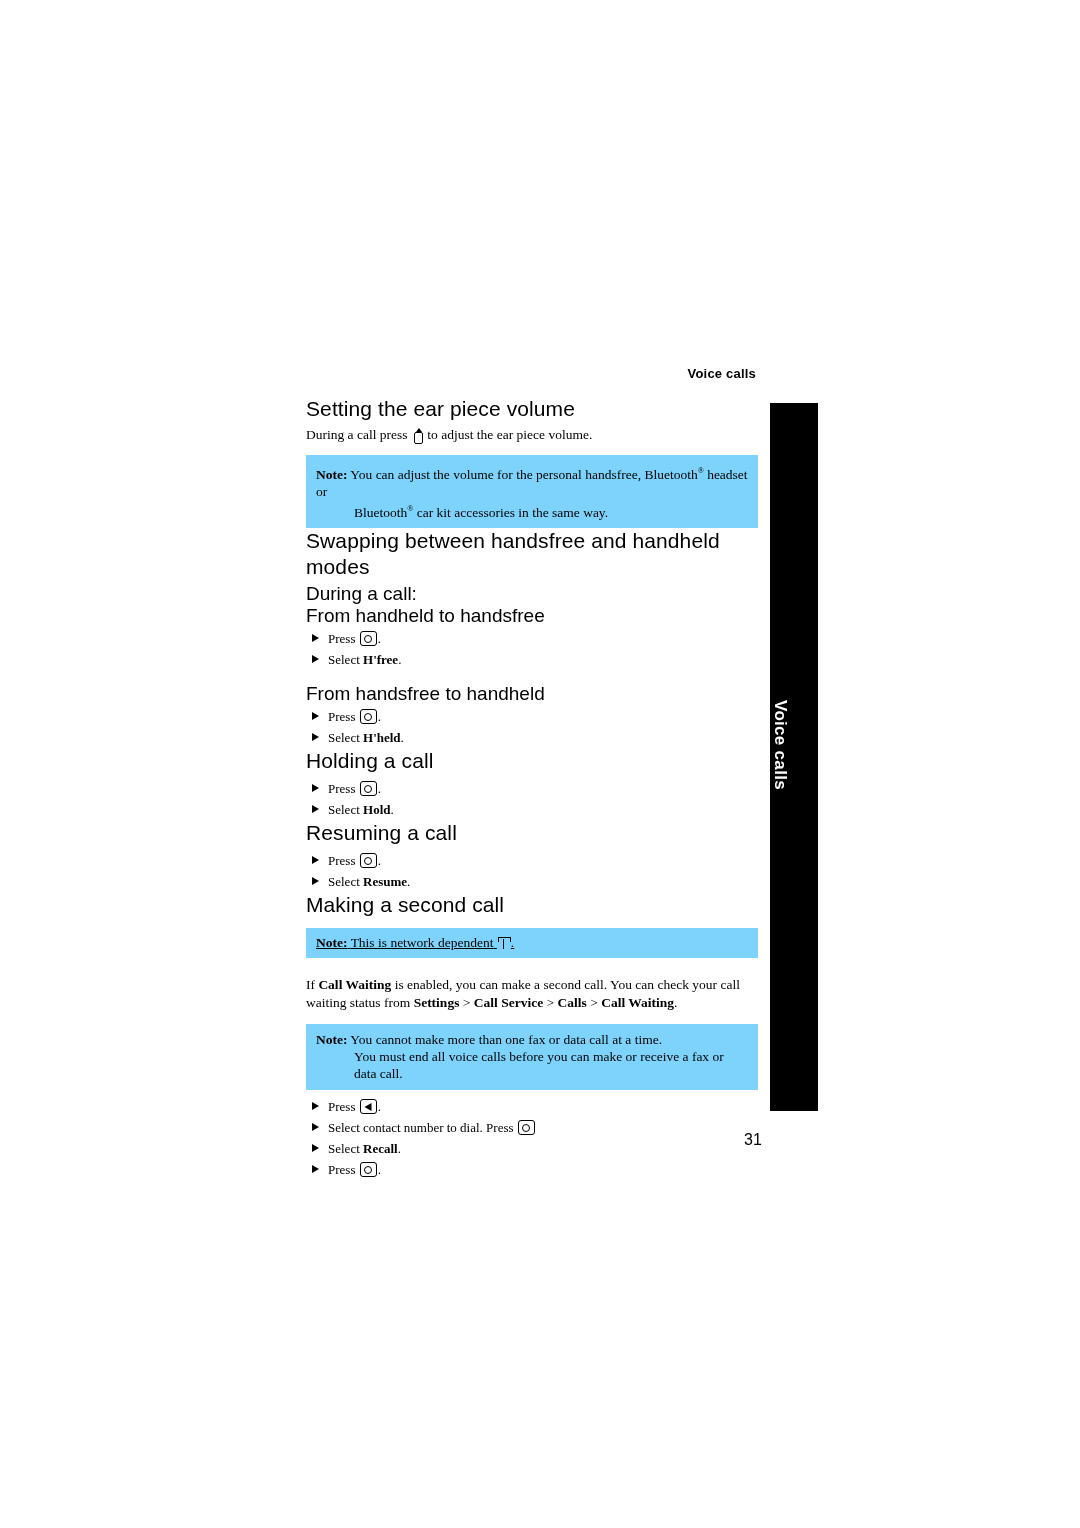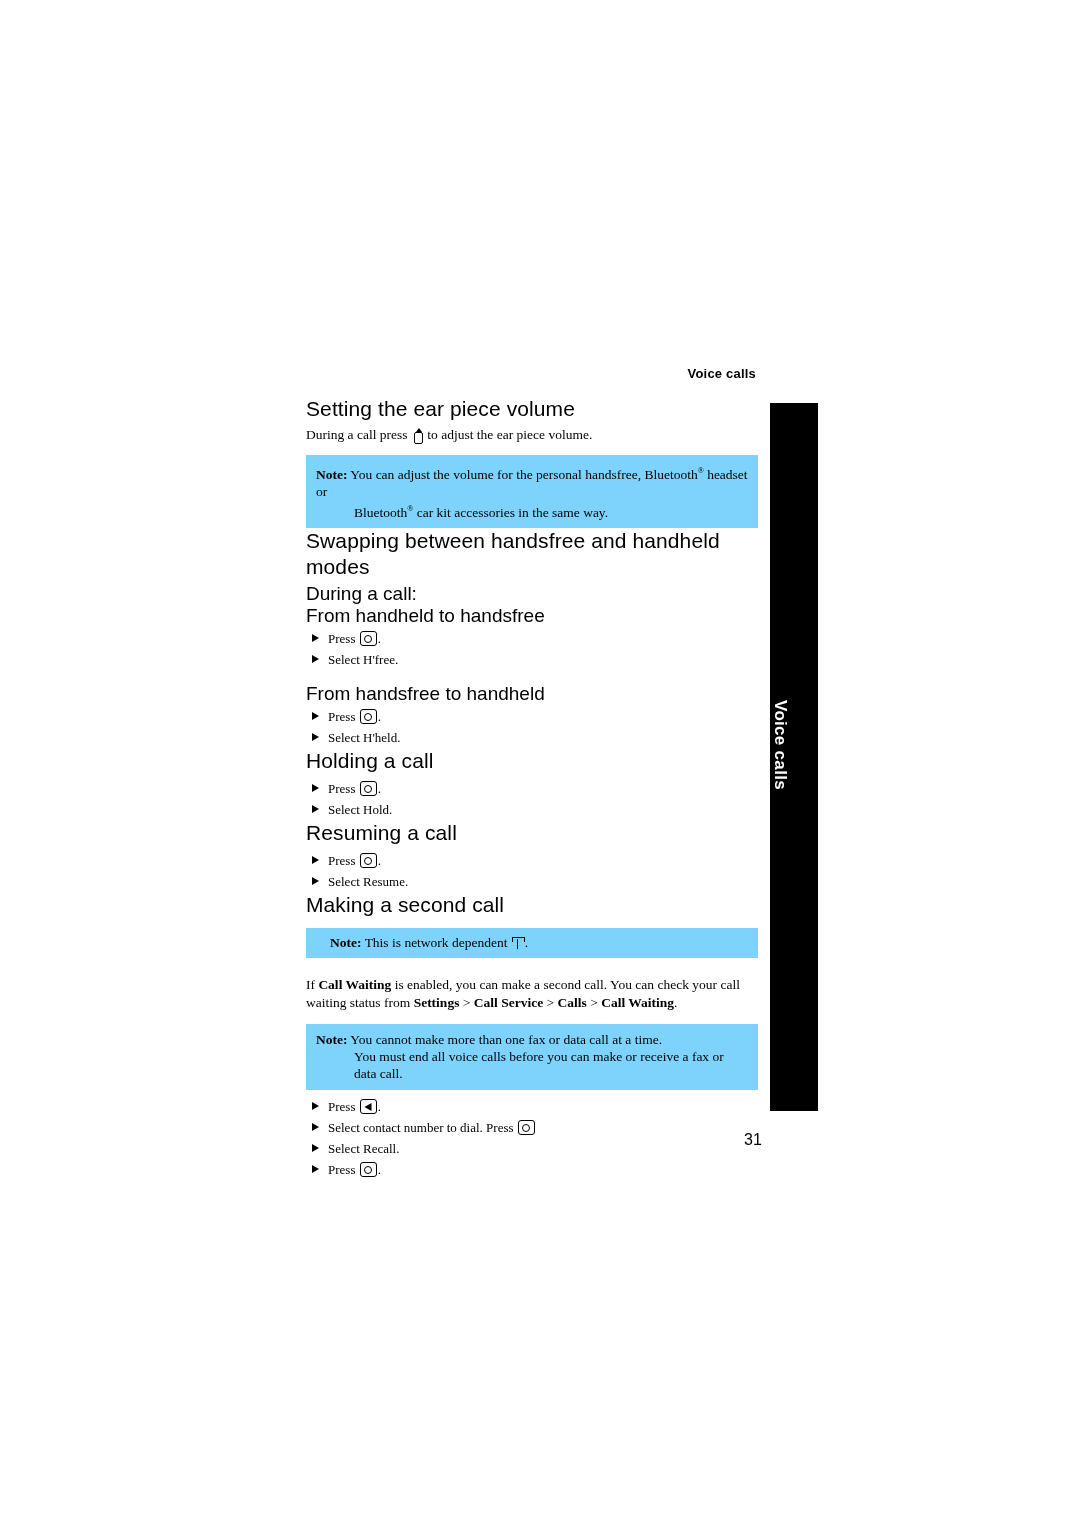--- a/index.html
+++ b/index.html
@@ -82,21 +82,21 @@
     margin: 12px 0 0 0;
     font-family: "Liberation Serif", serif;
     font-size: 13.5px;
     line-height: 17px;
   }
   .note .lbl { font-weight: bold; }
   .note .indent {
     display: block;
     padding-left: 38px;
   }
-  .note-inline { margin: 10px 0 0 0; padding: 6px 10px 7px 24px; }
+  .note-inline { margin: 10px 0 0 0; padding: 6px 10px 7px 10px; text-decoration: underline; }
 
   
   ul.steps {
     list-style: none;
     margin: 2px 0 0 0;
     padding: 0;
   }
   ul.steps li {
     position: relative;
     padding-left: 22px;
@@ -107,21 +107,21 @@
   }
   ul.steps li .arrow {
     position: absolute;
     left: 6px;
     top: 6px;
     width: 0; height: 0;
     border-top: 4.5px solid transparent;
     border-bottom: 4.5px solid transparent;
     border-left: 7px solid #000;
   }
-  ul.steps li b { font-weight: normal; }
+  ul.steps li b { font-weight: bold; }
 
   
   .key {
     display: inline-block;
     vertical-align: -3px;
     width: 15px;
     height: 13px;
     border: 1.3px solid #000;
     border-radius: 3px;
     position: relative;

